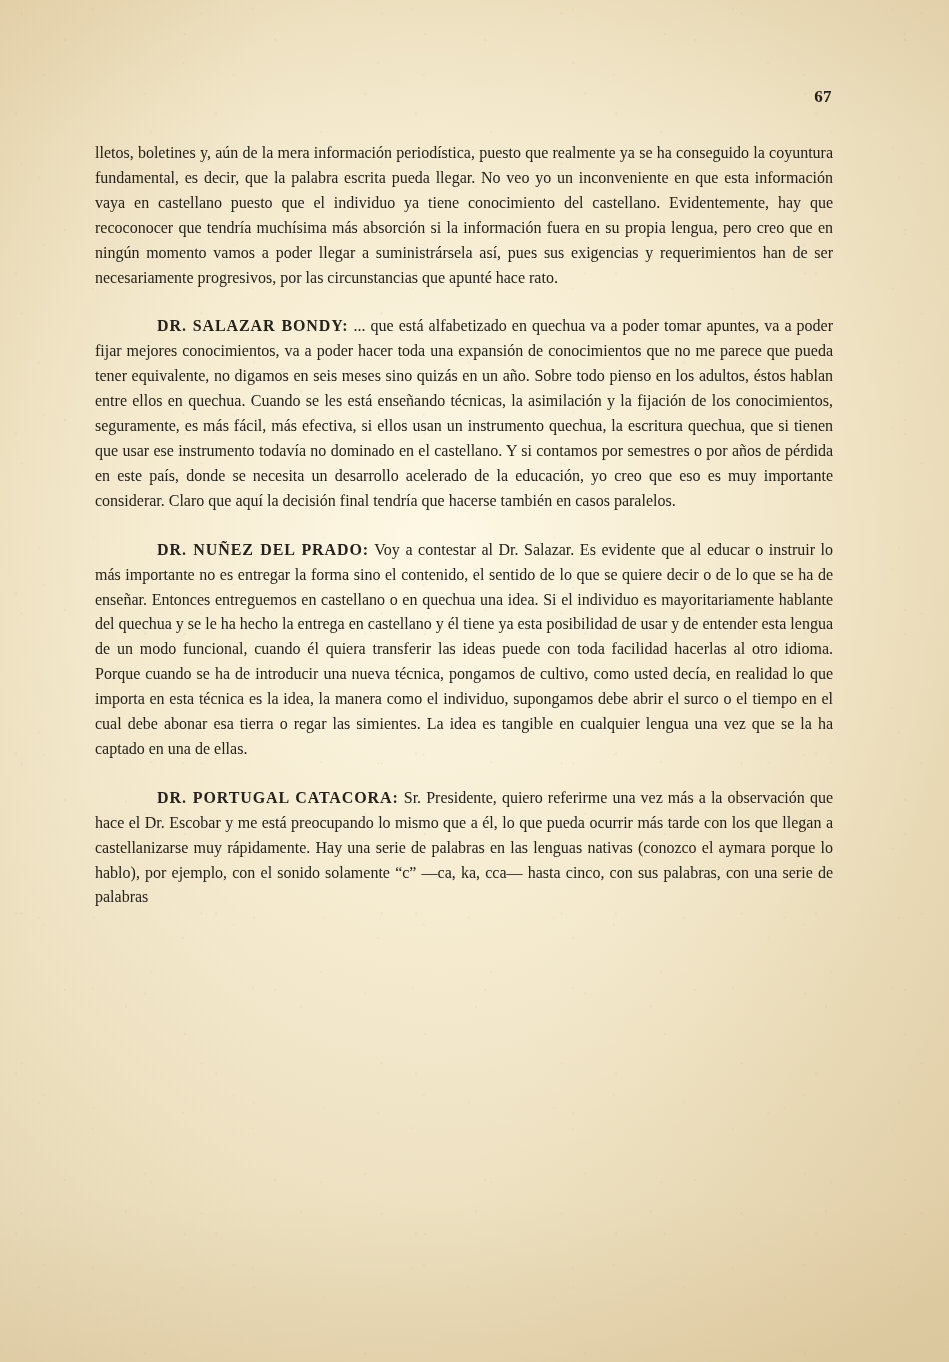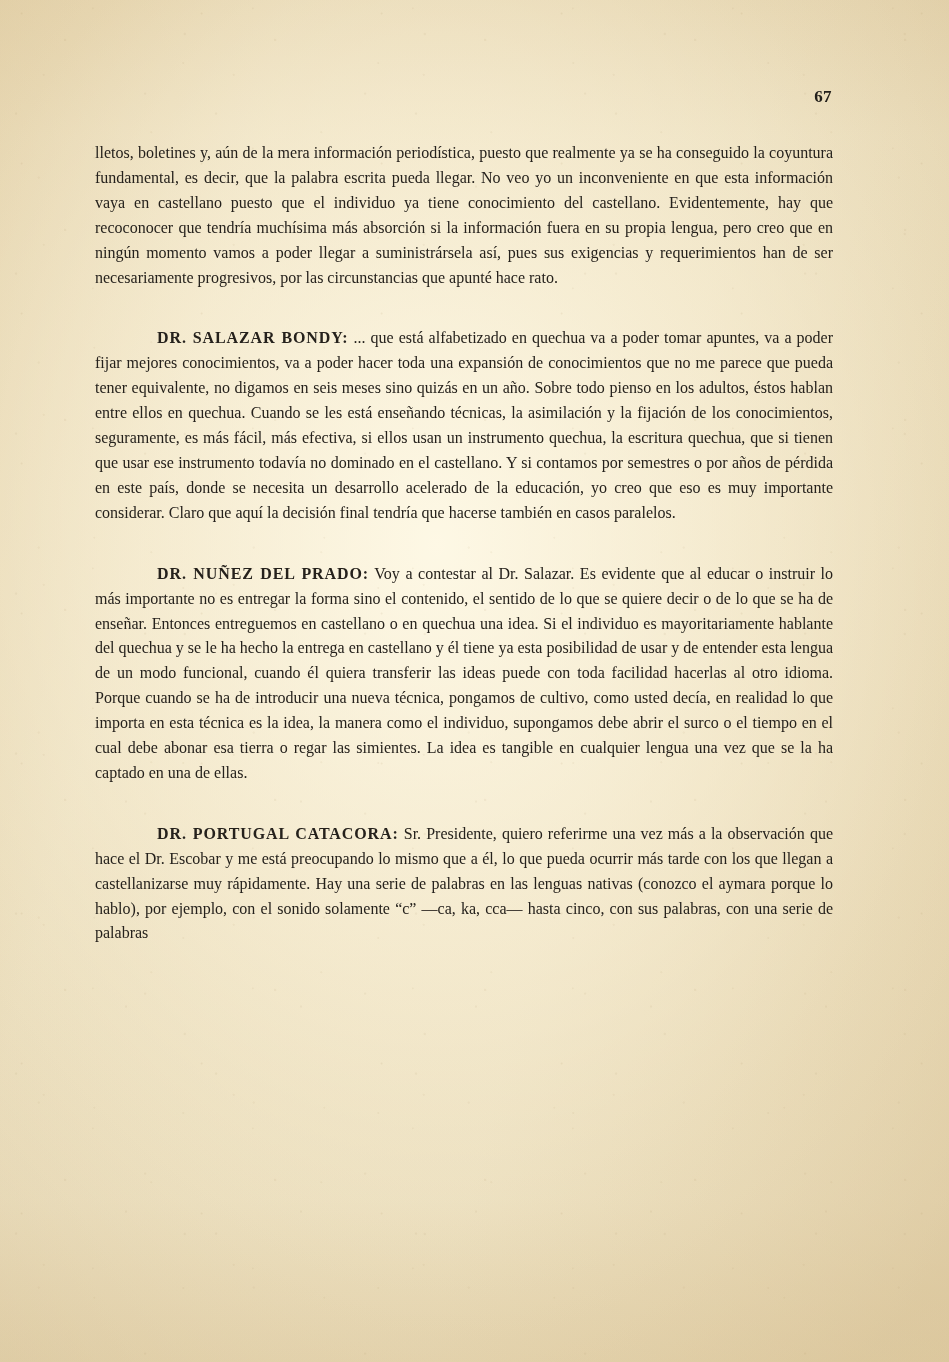--- a/index.html
+++ b/index.html
@@ -87,21 +87,21 @@
     font-size: 16px;
     line-height: 24.9px;
     color: #25211c;
     text-align: justify;
     text-justify: inter-word;
     -webkit-font-smoothing: antialiased;
   }
 
   p.indent {
     text-indent: 62px;
-    margin-top: 36px;
+    margin-top: 24px;
   }
 
   .speaker {
     font-weight: bold;
     letter-spacing: 0.9px;
   }
 </style>
 </head>
 <body>
 

